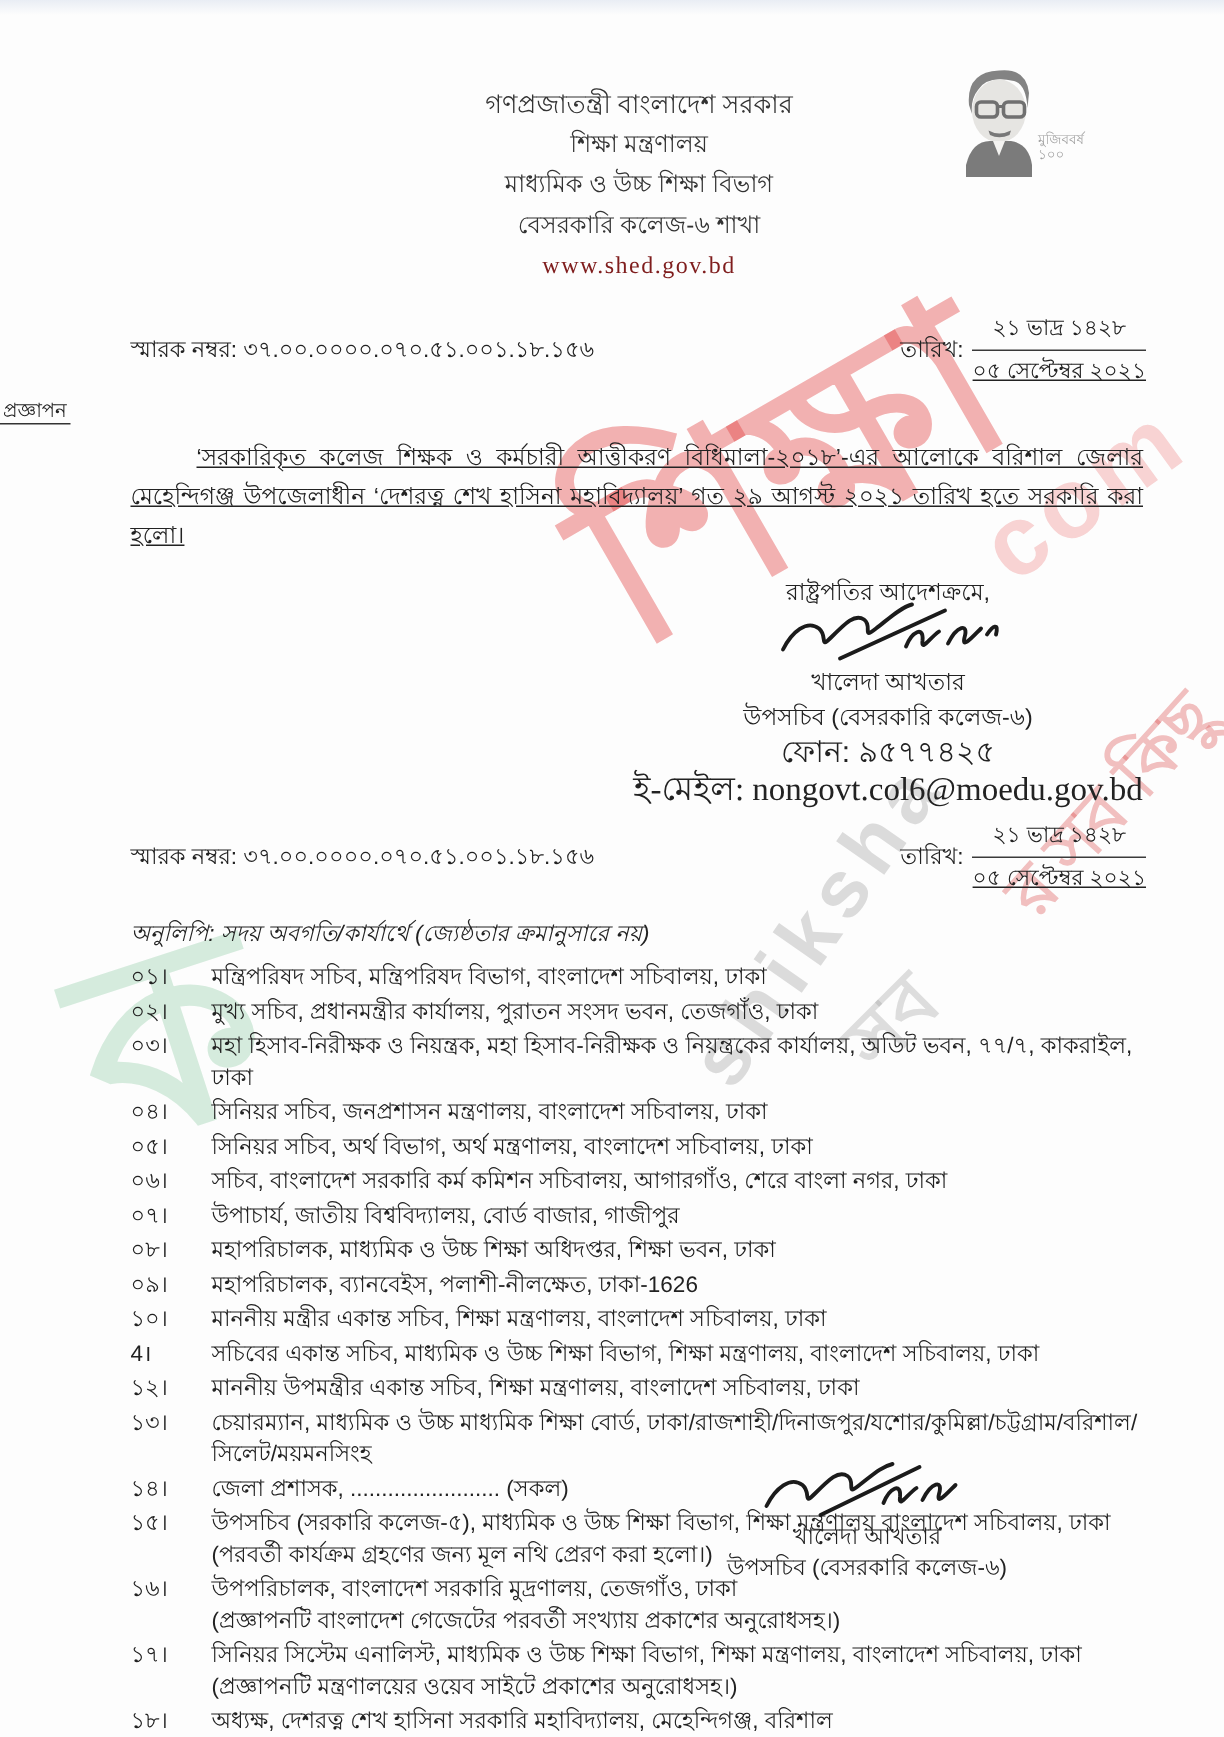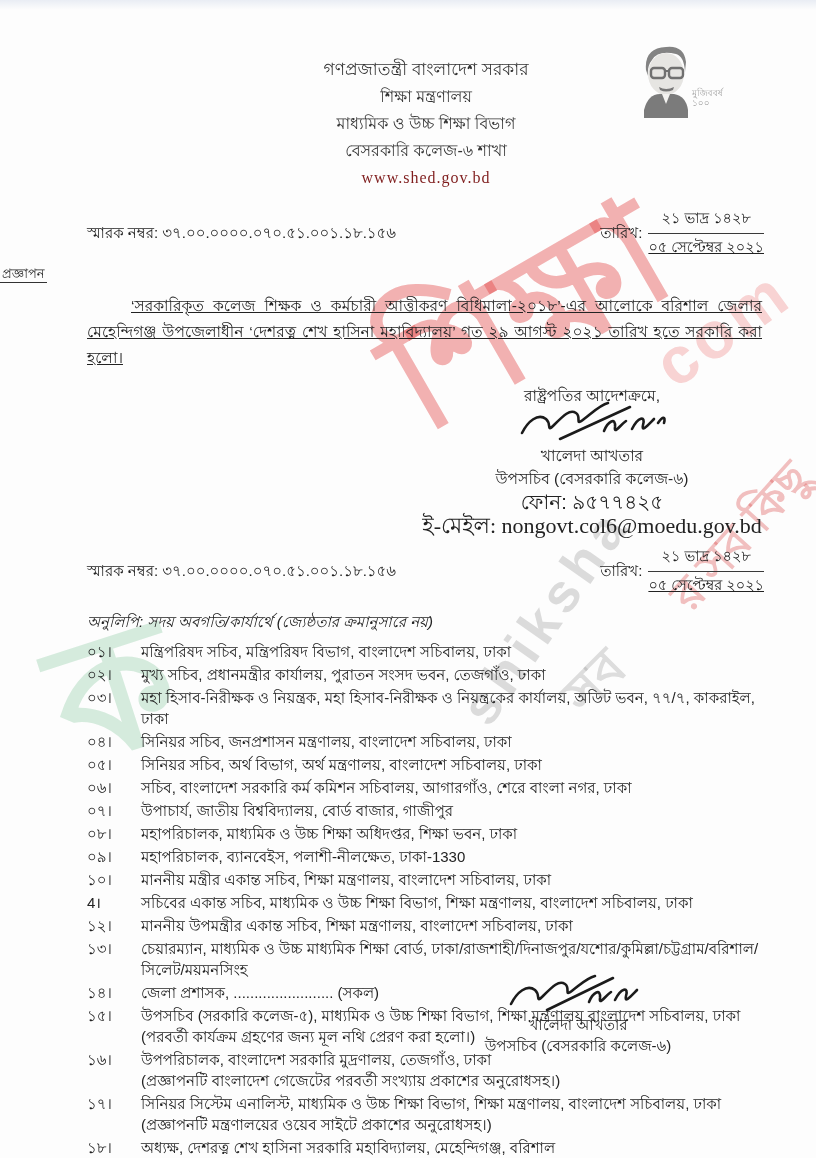--- a/index.html
+++ b/index.html
@@ -188,21 +188,21 @@
         </div>
 
         <div class="no">০৮।</div>
         <div class="txt">
           <span>মহাপরিচালক, মাধ্যমিক ও উচ্চ শিক্ষা অধিদপ্তর, শিক্ষা ভবন, ঢাকা</span>
           
         </div>
 
         <div class="no">০৯।</div>
         <div class="txt">
-          <span>মহাপরিচালক, ব্যানবেইস, পলাশী-নীলক্ষেত, ঢাকা-1330</span>
+          <span>মহাপরিচালক, ব্যানবেইস, পলাশী-নীলক্ষেত, ঢাকা-1626</span>
           
         </div>
 
         <div class="no">১০।</div>
         <div class="txt">
           <span>মাননীয় মন্ত্রীর একান্ত সচিব, শিক্ষা মন্ত্রণালয়, বাংলাদেশ সচিবালয়, ঢাকা</span>
           
         </div>
 
         <div class="no">4।</div>

